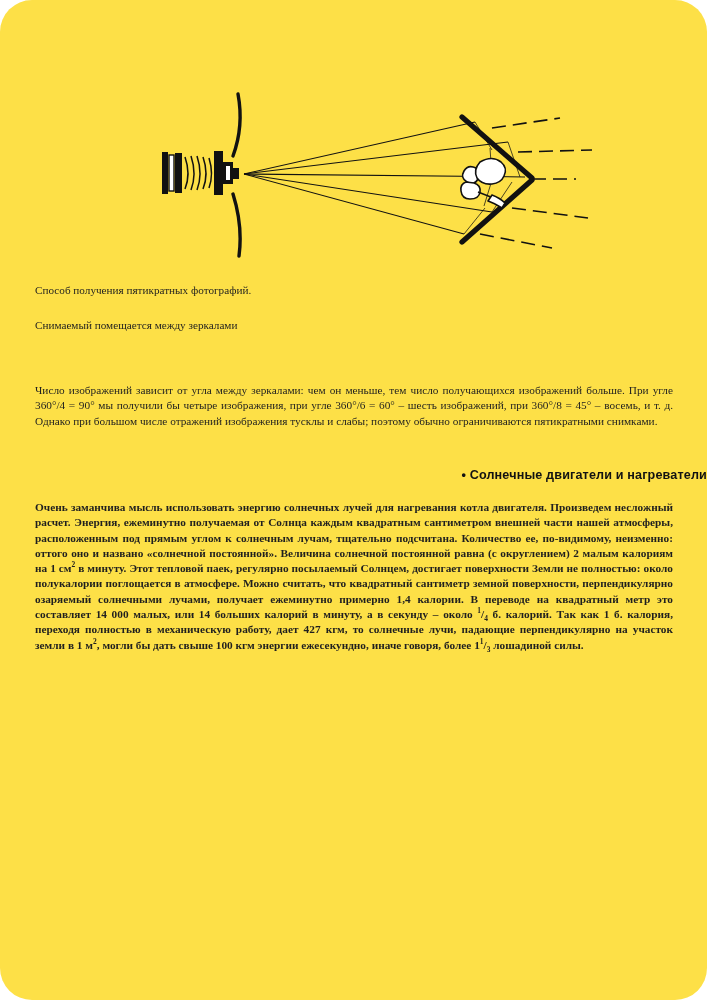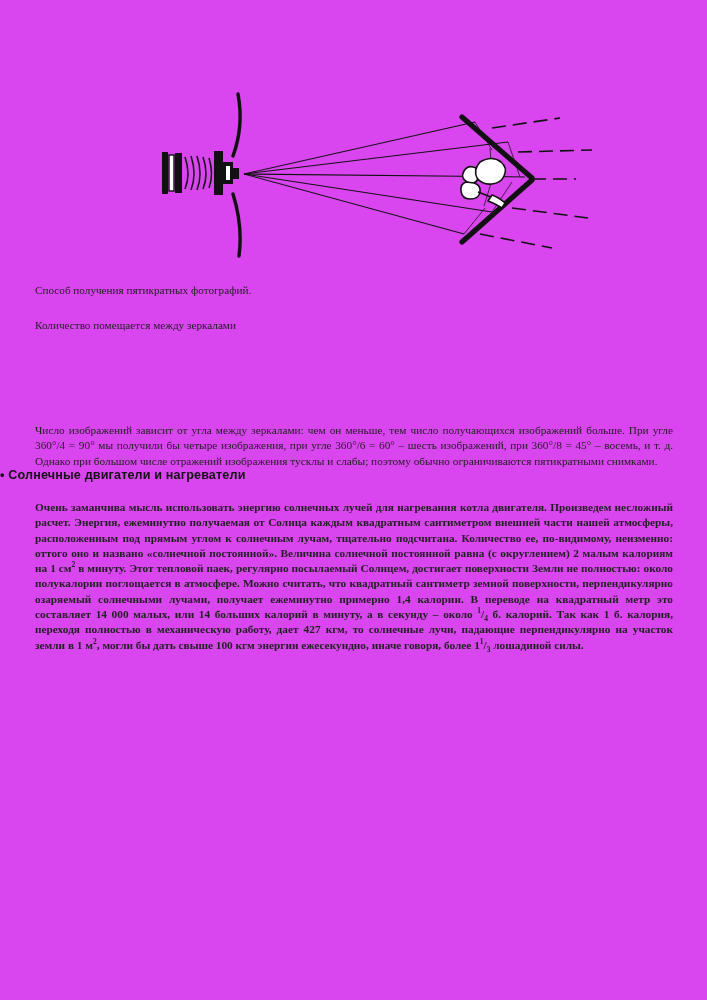--- a/index.html
+++ b/index.html
@@ -14,21 +14,22 @@
     position: relative;
     overflow: hidden;
     font-family: "Liberation Serif", "DejaVu Serif", serif;
     color: #1a1a1a;
     -webkit-font-smoothing: antialiased;
   }
 
   .page {
     position: absolute;
     inset: 0;
-    background: #d946ef;
+    background: #fde047;
+    border-radius: 32px;
   }
 
   
   .figure-wrap {
     position: absolute;
     left: 140px;
     top: 82px;
     width: 545px;
     height: 190px;
   }
@@ -53,29 +54,29 @@
   .body-par {
     position: absolute;
     left: 35px;
     width: 638px;
     font-size: 11.3px;
     line-height: 15.3px;
     text-align: justify;
     color: #1f1f1f;
     hyphens: none;
   }
-  .body-par.p1 { top: 383px; margin-top: 40px; }
+  .body-par.p1 { top: 383px; }
   .body-par.p2 { top: 500px; font-weight: bold; }
 
   .section-heading {
     position: absolute;
     left: 0;
     top: 468px;
     width: 707px;
-    text-align: left;
+    text-align: right;
     font-family: "Liberation Sans", "DejaVu Sans", sans-serif;
     font-weight: bold;
     font-size: 12.6px;
     letter-spacing: 0.15px;
     color: #121212;
   }
 
   sup.sfx {
     font-size: 0.66em;
     vertical-align: super;
@@ -151,21 +152,21 @@
 
       <g stroke="#111111" fill="none" stroke-width="3.4" stroke-linecap="round">
         <path d="M98,12 q6,32 -5,62"></path>
         <path d="M93,112 q10,32 6,62"></path>
       </g>
     </svg>
   </div>
 
   <div class="caption cap1">Способ получения пятикратных фотографий.</div>
 
-  <div class="caption cap2">Количество помещается между зеркалами</div>
+  <div class="caption cap2">Снимаемый помещается между зеркалами</div>
 
   <div class="body-par p1">Число изображений зависит от угла между зеркалами: чем он меньше, тем число получающихся изображений больше. При угле 360°/4 = 90° мы получили бы четыре изображения, при угле 360°/6 = 60° – шесть изображений, при 360°/8 = 45° – восемь, и т. д. Однако при большом числе отражений изображения тусклы и слабы; поэтому обычно ограничиваются пятикратными снимками.</div>
 
   <div class="section-heading">• Солнечные двигатели и нагреватели</div>
 
   <div class="body-par p2">
     <span>Очень заманчива мысль использовать энергию солнечных лучей для нагревания котла двигателя. Произведем несложный расчет. Энергия, ежеминутно получаемая от Солнца каждым квадратным сантиметром внешней части нашей атмосферы, расположенным под прямым углом к солнечным лучам, тщательно подсчитана. Количество ее, по-видимому, неизменно: оттого оно и названо «солнечной постоянной». Величина солнечной постоянной равна (с округлением) 2 малым калориям на 1 см</span><sup class="sfx">2</sup><span> в минуту. Этот тепловой паек, регулярно посылаемый Солнцем, достигает поверхности Земли не полностью: около полукалории поглощается в атмосфере. Можно считать, что квадратный сантиметр земной поверхности, перпендикулярно озаряемый солнечными лучами, получает ежеминутно примерно 1,4 калории. В переводе на квадратный метр это составляет 14 000 малых, или 14 больших калорий в минуту, а в секунду – около </span><span class="frac"><span class="n">1</span><span class="s">/</span><span class="d">4</span></span><span> б. калорий. Так как 1 б. калория, переходя полностью в механическую работу, дает 427 кгм, то солнечные лучи, падающие перпендикулярно на участок земли в 1 м</span><sup class="sfx">2</sup><span>, могли бы дать свыше 100 кгм энергии ежесекундно, иначе говоря, более 1</span><span class="frac"><span class="n">1</span><span class="s">/</span><span class="d">3</span></span><span> лошадиной силы.</span>
   </div>
 
 </div>

